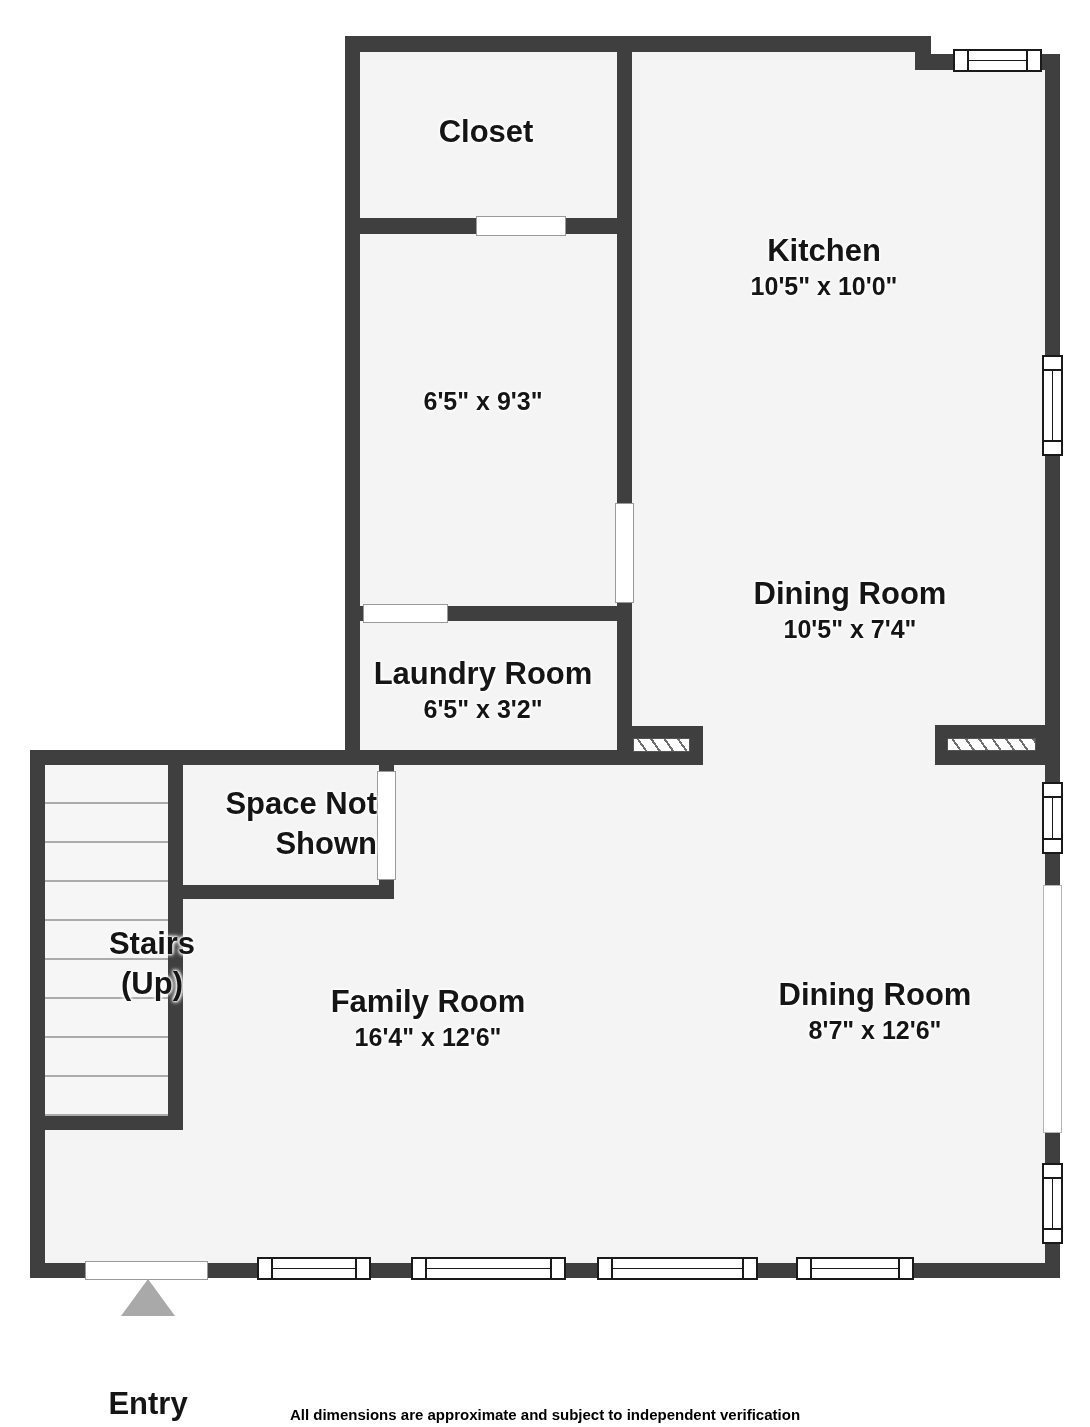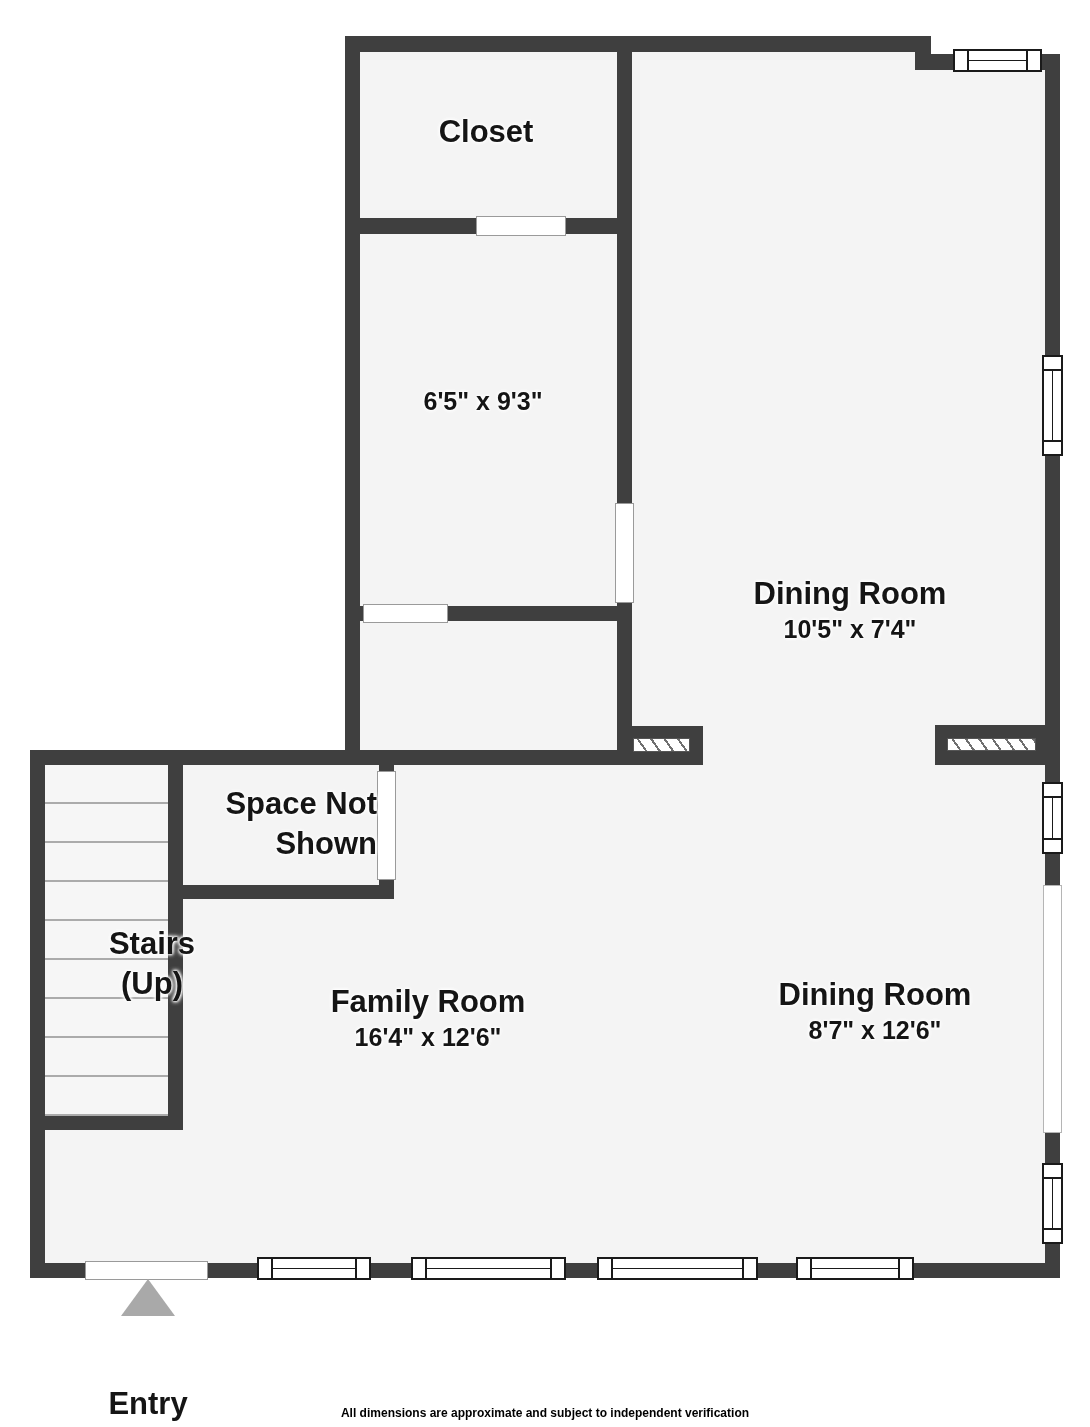--- a/index.html
+++ b/index.html
@@ -44,21 +44,21 @@
   .lbl .room-name{display:block;font-size:31px;line-height:36px;}
   .lbl .room-dims{display:block;font-size:25px;line-height:30px;margin-top:2px;}
   .lbl.two-line .room-name{line-height:40px;}
   .entry-arrow{
     position:absolute;width:0;height:0;
     border-left:27px solid transparent;border-right:27px solid transparent;
     border-bottom:37px solid var(--arrow);
   }
   .footer{
     position:absolute;left:0;top:1398px;width:1090px;text-align:center;
-    font-size:12px;font-weight:700;color:#000;
+    font-size:15px;font-weight:700;color:#000;
   }
 </style>
 </head>
 <body>
 
 <div id="plan">
 
   <div class="abs floor" style="left:352px;top:36px;width:700px;height:721px;"></div>
   <div class="abs floor" style="left:37px;top:749px;width:1015px;height:512px;"></div>
   <div class="abs white" style="left:923px;top:18px;width:137px;height:28px;"></div>
@@ -133,26 +133,34 @@
     <span class="cap t"></span>
       <span class="cap b"></span>
       <span class="mid"></span>
   </div>
 
   <div class="entry-arrow" style="left:121px;top:1271px;"></div>
 
   <div class="lbl" style="left:386px;top:106px;width:200px;">
     <span class="room-name">Closet</span>
   </div>
+  <div class="lbl" style="left:704px;top:225px;width:240px;">
+    <span class="room-name">Kitchen</span>
+    <span class="room-dims">10'5" x 10'0"</span>
+  </div>
   <div class="lbl" style="left:363px;top:376px;width:240px;">
     <span class="room-dims">6'5" x 9'3"</span>
   </div>
   <div class="lbl" style="left:730px;top:568px;width:240px;">
     <span class="room-name">Dining Room</span>
     <span class="room-dims">10'5" x 7'4"</span>
+  </div>
+  <div class="lbl" style="left:343px;top:648px;width:280px;">
+    <span class="room-name">Laundry Room</span>
+    <span class="room-dims">6'5" x 3'2"</span>
   </div>
   <div class="lbl two-line" style="left:177px;top:776px;width:200px;text-align:right;">
     <span class="room-name">Space Not Shown</span>
   </div>
   <div class="lbl two-line" style="left:52px;top:916px;width:120px;padding-left:40px;">
     <span class="room-name">Stairs (Up)</span>
   </div>
   <div class="lbl" style="left:308px;top:976px;width:240px;">
     <span class="room-name">Family Room</span>
     <span class="room-dims">16'4" x 12'6"</span>

